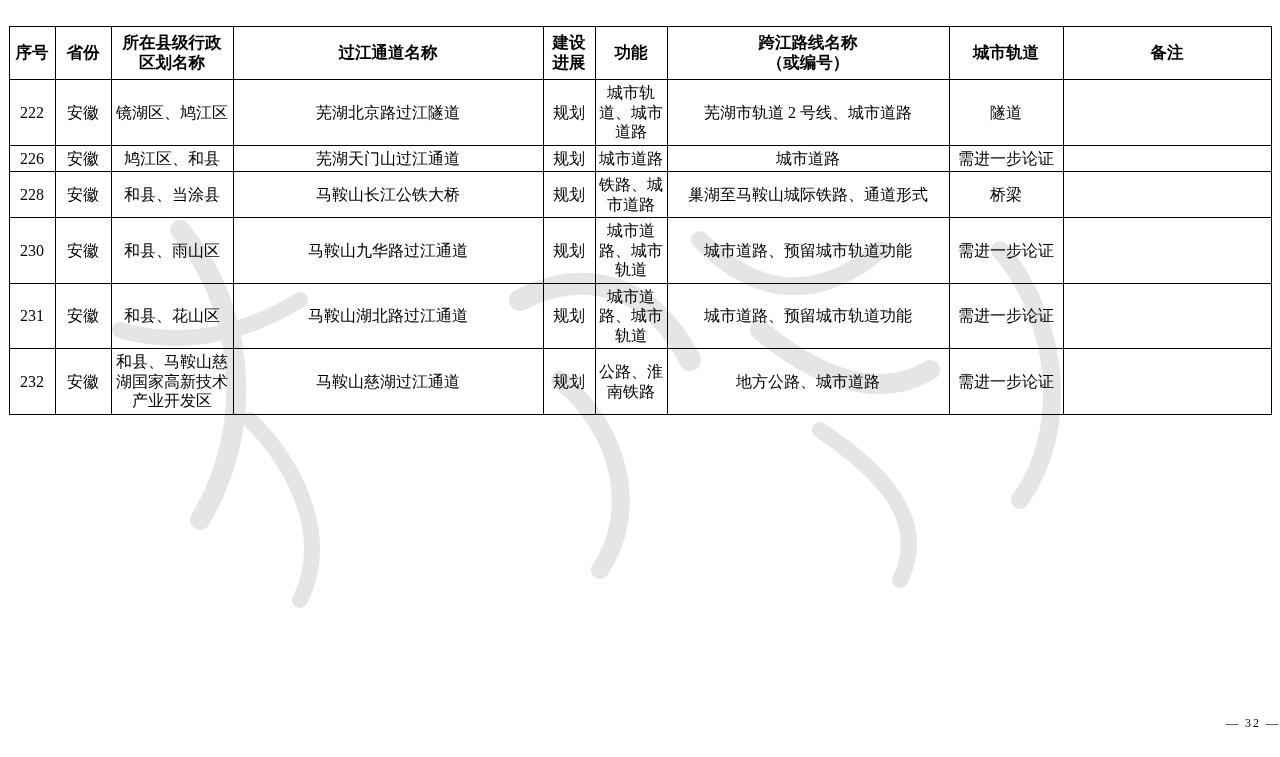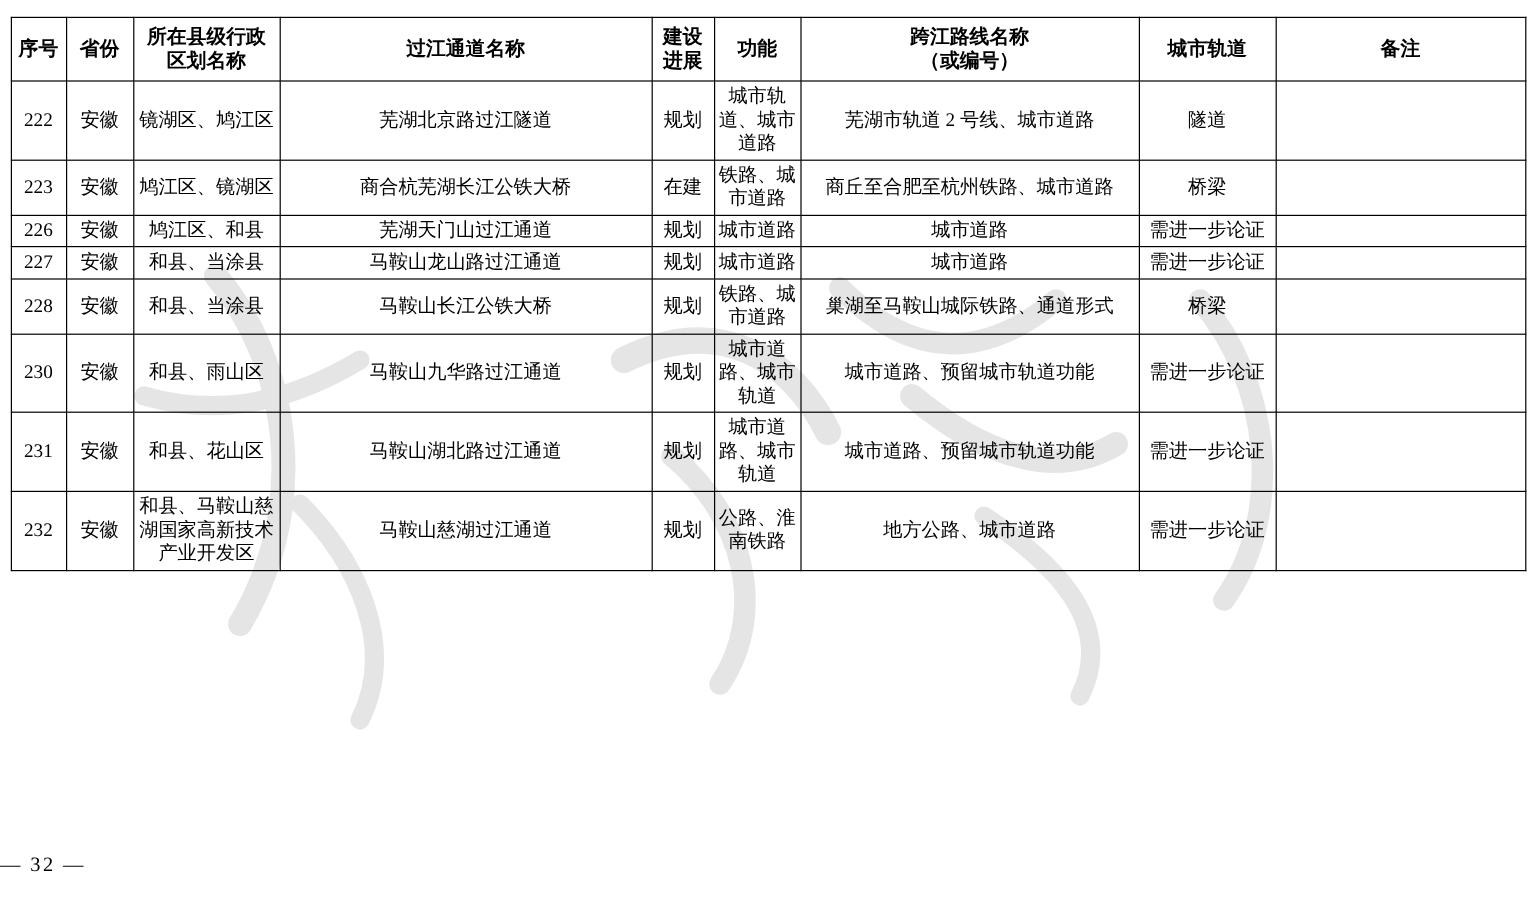--- a/index.html
+++ b/index.html
@@ -31,21 +31,21 @@
   .page {
     position: relative;
     z-index: 1;
     padding: 14px 8px 0 8px;
     box-sizing: border-box;
   }
 
   table.doc-table {
     border-collapse: collapse;
     width: 1212px;
-    margin: 0 auto;
+    margin: 12px auto;
     table-layout: fixed;
   }
   table.doc-table td,
   table.doc-table th {
     border: 1px solid #000;
     text-align: center;
     vertical-align: middle;
     font-size: 16px;
     line-height: 1.22;
     padding: 3px 2px;
@@ -69,22 +69,22 @@
   col.c-note   { width: 208px; }
 
   td.cell-idx, td.cell-prov, td.cell-prog, td.cell-form { white-space: nowrap; font-family: Liberation Serif, serif; }
   td.cell-dist { padding-left: 4px; padding-right: 4px; }
 
   .footer {
     position: absolute;
     left: 0;
     bottom: 26px;
     width: 100%;
-    text-align: left;
-    font-size: 17px;
+    text-align: right;
+    font-size: 12px;
     letter-spacing: 2px;
     z-index: 1;
   }
 </style>
 </head>
 <body>
 
 <svg class="watermark" viewBox="0 0 1280 757" xmlns="http://www.w3.org/2000/svg">
   <g stroke="#111" fill="none" stroke-linecap="round" stroke-width="14">
     <path d="M180 230 C 240 300, 260 420, 200 520" stroke-width="20"></path>
@@ -152,46 +152,24 @@
         <td class="cell-prov">安徽</td>
         <td class="cell-dist">镜湖区、鸠江区</td>
         <td>芜湖北京路过江隧道</td>
         <td class="cell-prog">规划</td>
         <td>城市轨道、城市道路</td>
         <td>芜湖市轨道 2 号线、城市道路</td>
         <td class="cell-form">隧道</td>
         <td></td>
       </tr>
       <tr>
-        <td class="cell-idx">223</td>
-        <td class="cell-prov">安徽</td>
-        <td class="cell-dist">鸠江区、镜湖区</td>
-        <td>商合杭芜湖长江公铁大桥</td>
-        <td class="cell-prog">在建</td>
-        <td>铁路、城市道路</td>
-        <td>商丘至合肥至杭州铁路、城市道路</td>
-        <td class="cell-form">桥梁</td>
-        <td></td>
-      </tr>
-      <tr>
         <td class="cell-idx">226</td>
         <td class="cell-prov">安徽</td>
         <td class="cell-dist">鸠江区、和县</td>
         <td>芜湖天门山过江通道</td>
-        <td class="cell-prog">规划</td>
-        <td>城市道路</td>
-        <td>城市道路</td>
-        <td class="cell-form">需进一步论证</td>
-        <td></td>
-      </tr>
-      <tr>
-        <td class="cell-idx">227</td>
-        <td class="cell-prov">安徽</td>
-        <td class="cell-dist">和县、当涂县</td>
-        <td>马鞍山龙山路过江通道</td>
         <td class="cell-prog">规划</td>
         <td>城市道路</td>
         <td>城市道路</td>
         <td class="cell-form">需进一步论证</td>
         <td></td>
       </tr>
       <tr>
         <td class="cell-idx">228</td>
         <td class="cell-prov">安徽</td>
         <td class="cell-dist">和县、当涂县</td>

